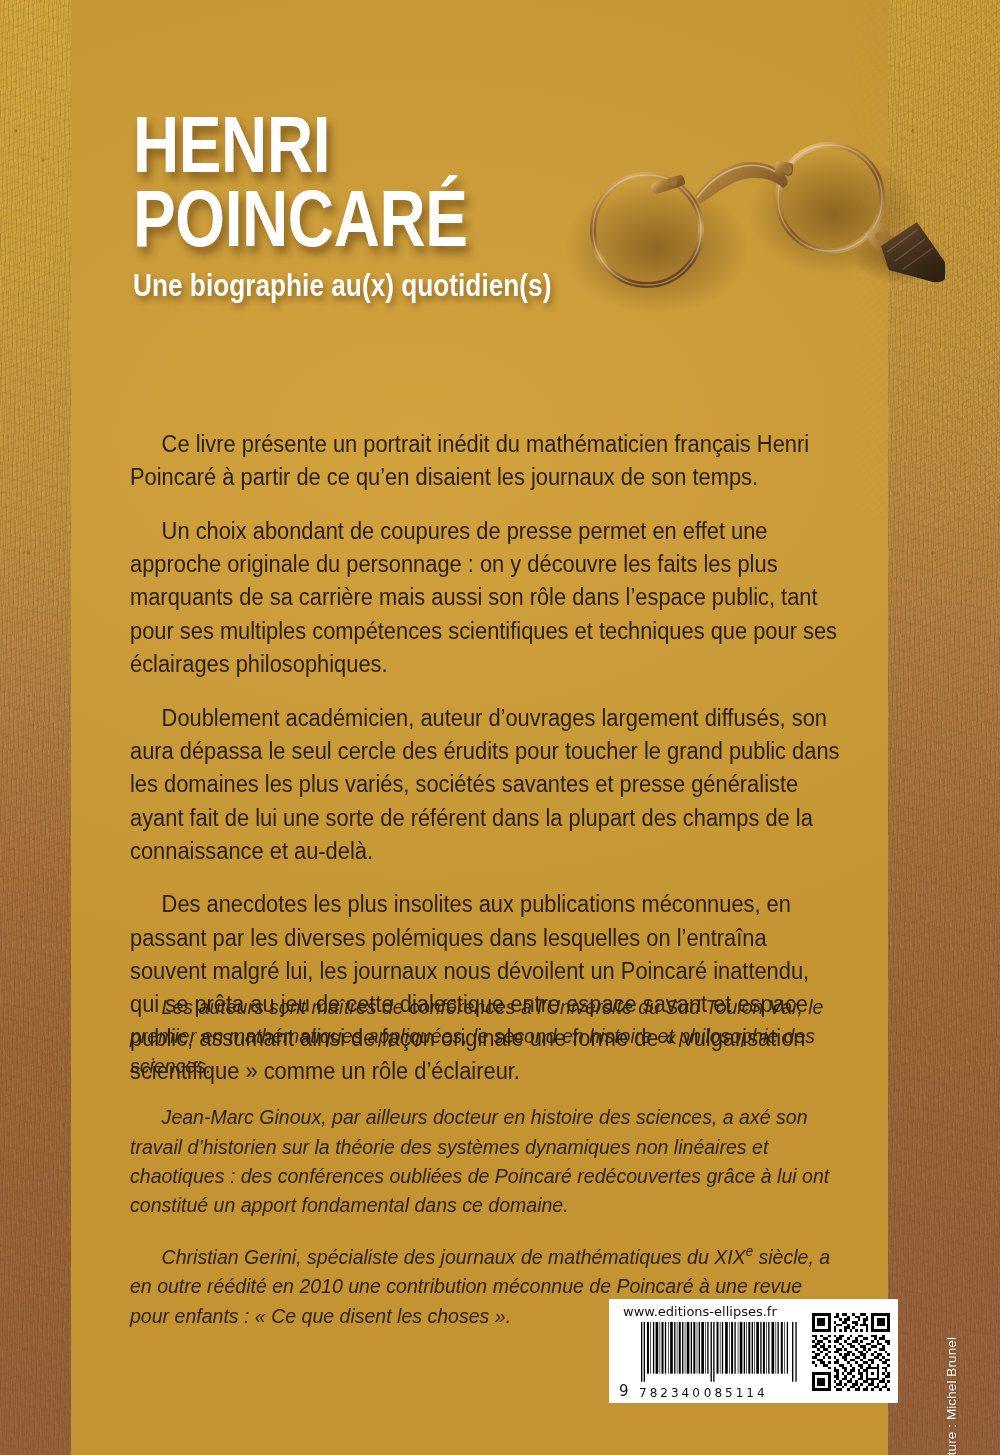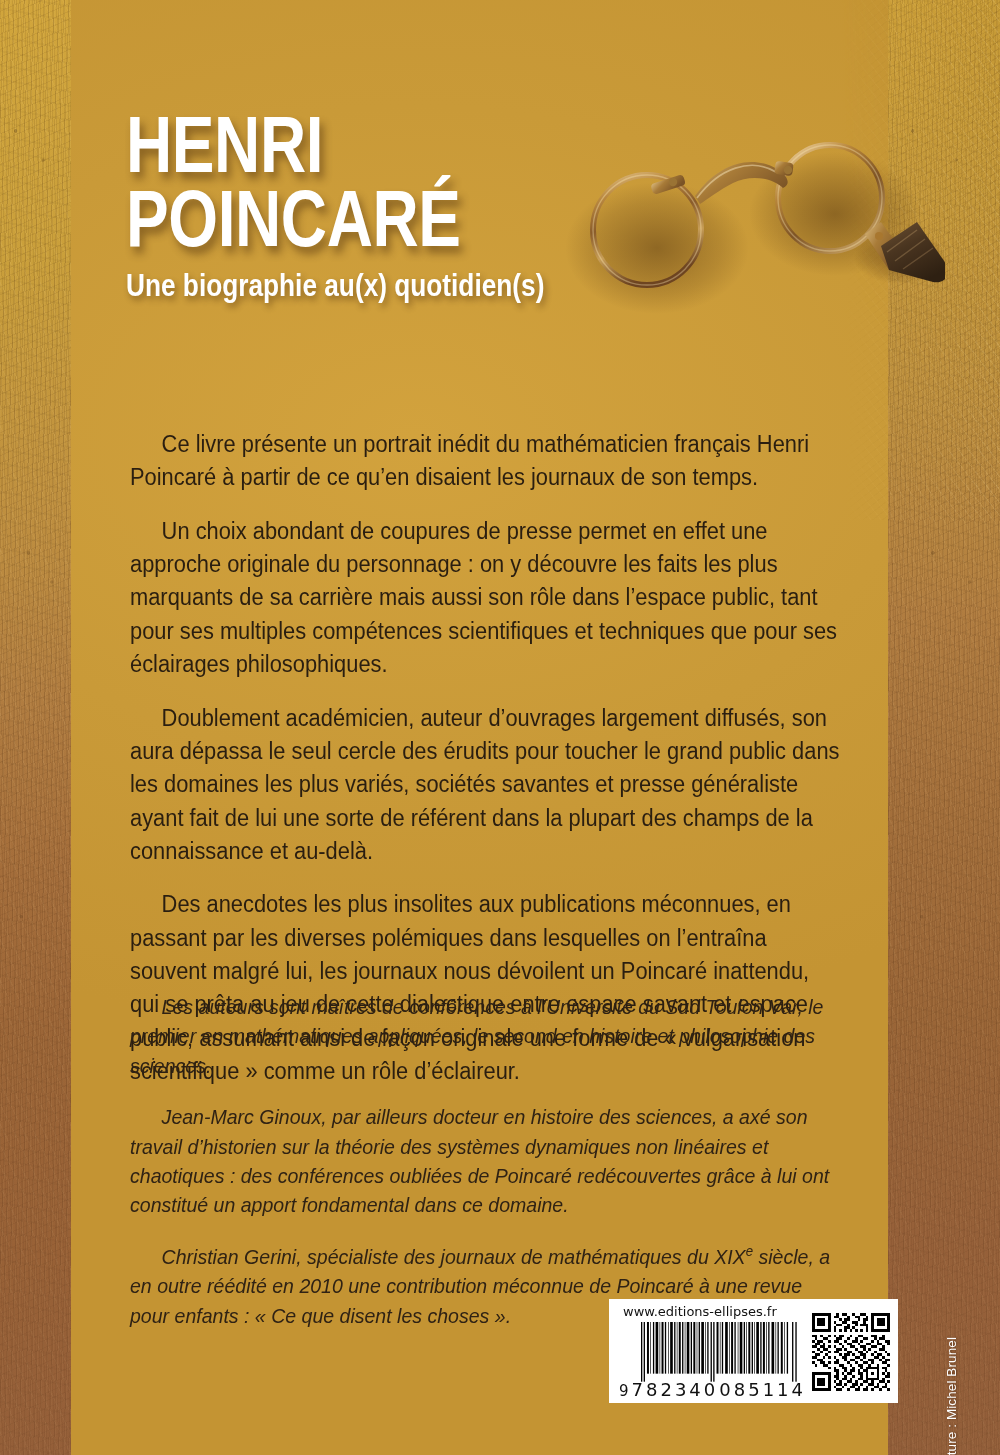--- a/index.html
+++ b/index.html
@@ -126,21 +126,21 @@
     left: 545px;
     top: 118px;
     width: 400px;
     height: 215px;
     pointer-events: none;
   }
 
   
   .title-block {
     position: absolute;
-    left: 126px;
+    left: 133px;
     top: 108px;
     width: 520px;
   }
   .title-line {
     color: #ffffff;
     font-family: "Liberation Sans Narrow", "Liberation Sans", sans-serif;
     font-weight: 700;
     font-size: 80px;
     line-height: 0.93;
     letter-spacing: -0.5px;
@@ -262,21 +262,21 @@
   .ean-digit-lead {
     font-family: "DejaVu Sans", sans-serif;
     font-size: 15px;
     color: #111;
     line-height: 1;
     width: 20px;
     text-align: left;
   }
   .ean-digit-grp {
     font-family: "DejaVu Sans", sans-serif;
-    font-size: 18px;
+    font-size: 12px;
     color: #111;
     line-height: 1;
     letter-spacing: 3.0px;
   }
   .qr {
     flex: 0 0 auto;
     width: 78px;
     align-self: center;
     margin-left: 6px;
   }

